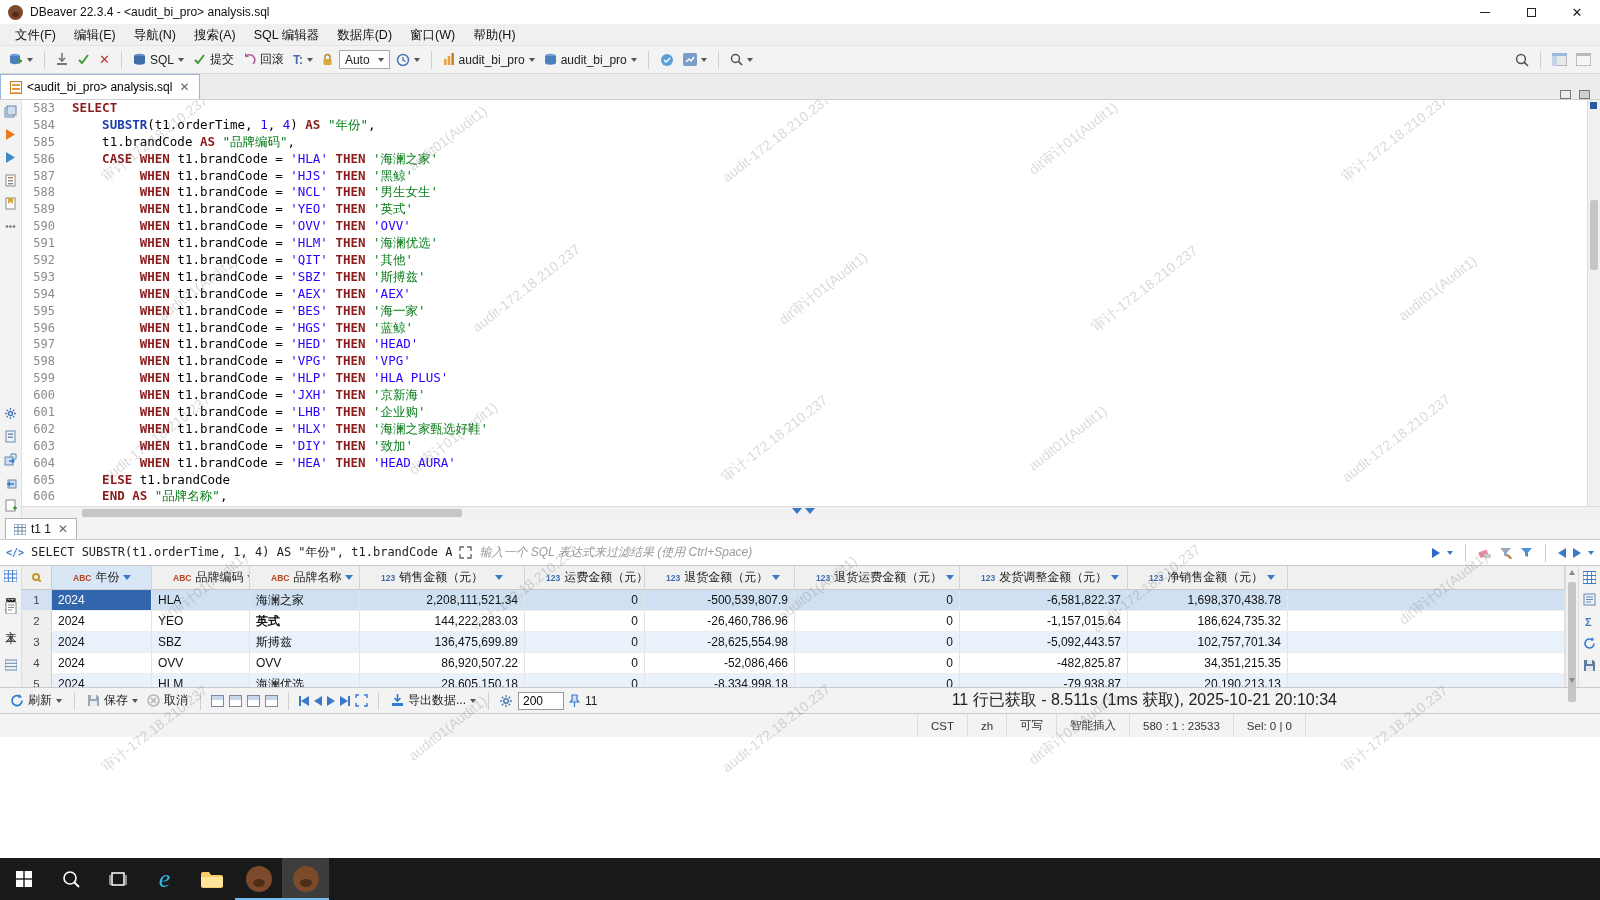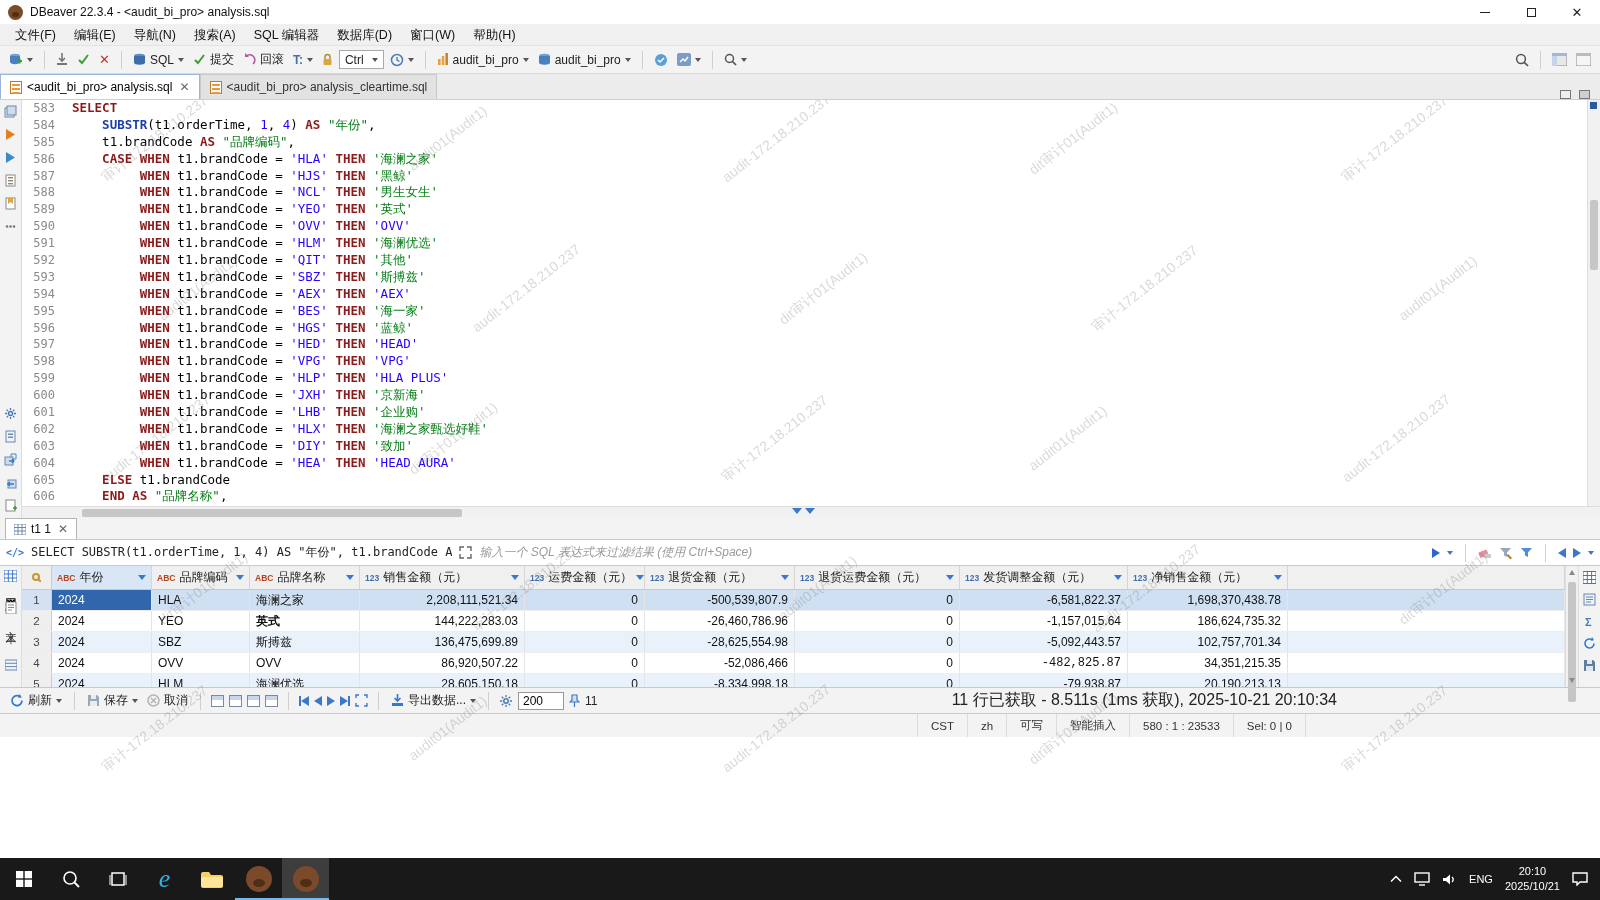--- a/index.html
+++ b/index.html
@@ -72,21 +72,21 @@
 .arrow-l{width:0;height:0;border-top:5px solid transparent;border-bottom:5px solid transparent;border-right:8px solid #3c78c8}
 .arrow-r{width:0;height:0;border-top:5px solid transparent;border-bottom:5px solid transparent;border-left:8px solid #3c78c8}
 .vbar{width:2px;height:10px;background:#3c78c8}
 
 .results-row{flex:1;display:flex;min-height:0}
 .side-strip{width:22px;background:#f3f3f3;border-right:1px solid #ddd;display:flex;flex-direction:column;align-items:center;padding:4px 0;gap:8px;flex:none}
 .vtab{writing-mode:vertical-rl;font-size:11px;color:#333;letter-spacing:2px}
 .vtab.active{color:#000;font-weight:bold}
 .grid-area{flex:1;display:flex;flex-direction:column;min-width:0;background:#fff;position:relative}
 .grid-header{height:24px;display:flex;background:#f0f0f0;border-bottom:1px solid #c9c9c9;flex:none}
-.hcell{display:flex;align-items:center;gap:4px;padding:0 5px;border-right:1px solid #d5d5d5;font-size:12px;color:#222;white-space:nowrap;overflow:hidden}
+.hcell{display:flex;align-items:center;gap:4px;padding:0 21px;border-right:1px solid #d5d5d5;font-size:12px;color:#222;white-space:nowrap;overflow:hidden}
 .hcell.selcol{background:#d8e6f6}
 .badge{font-size:8.5px;font-weight:bold;flex:none}
 .badge.abc{color:#b5451f}
 .badge.n123{color:#3f6fae}
 .hdr-caret{margin-left:auto;width:0;height:0;border-left:4px solid transparent;border-right:4px solid transparent;border-top:5px solid #3c78c8;flex:none}
 .grid-body{flex:1;overflow:hidden;position:relative}
 .grow{display:flex;height:21px;border-bottom:1px solid #ededed}
 .gcell{padding:0 6px;border-right:1px solid #e4e4e4;font-size:12px;display:flex;align-items:center;white-space:nowrap;overflow:hidden;background:#fff}
 .grow.alt .gcell{background:#e9f1fb}
 .grow.selrow .gcell{background:#cfe0f3}
@@ -210,21 +210,21 @@
       <span class="tb-label" style="font-weight:bold;color:#4a6da8">T:</span>
       <span class="caret"></span>
     </div>
     <div class="tb-btn">
       <svg width="11" height="13">
           <path d="M3 6V4a2.5 2.5 0 0 1 5 0v2" stroke="#b78a2c" stroke-width="1.5" fill="none"></path>
           <rect x="1.5" y="6" width="8" height="6" rx="1" fill="#d8a73e"></rect>
         </svg>
     </div>
     <div class="combo">
-      <span class="tb-label">Ctrl</span>
+      <span class="tb-label">Auto</span>
       <span class="caret"></span>
     </div>
     <div class="tb-btn">
       <svg width="14" height="14">
           <circle cx="7" cy="7" r="5.5" stroke="#4a7ab5" stroke-width="1.5" fill="none"></circle>
           <path d="M7 4v3l2.5 1.5" stroke="#4a7ab5" stroke-width="1.4" fill="none"></path>
         </svg>
       <span class="caret"></span>
     </div>
     <div class="tb-sep"></div>
@@ -288,24 +288,20 @@
           <rect x="0" y="0" width="15" height="3" fill="#bbb"></rect>
         </svg>
       </div>
   </div>
 
   <div class="tabbar">
     <div class="etab active">
       <span class="sqlfile-icon"></span>
       <span>&lt;audit_bi_pro&gt; analysis.sql</span>
       <span class="tab-close">✕</span>
-    </div>
-    <div class="etab">
-      <span class="sqlfile-icon"></span>
-      <span>&lt;audit_bi_pro&gt; analysis_cleartime.sql</span>
     </div>
     <div class="view-btns">
       <span class="vb"></span>
       <span class="vb fill"></span>
     </div>
   </div>
 
   <div class="editor-row">
     <div class="left-strip">
       <svg class="si" viewBox="0 0 13 13">
@@ -555,21 +551,21 @@
           </div>
           <div class="grow">
             <div class="rownum">4</div>
             <div class="gcell" style="width: 100px; flex: 0 0 auto;">2024</div>
             <div class="gcell" style="width: 98px; flex: 0 0 auto;">OVV</div>
             <div class="gcell" style="width: 110px; flex: 0 0 auto;">OVV</div>
             <div class="gcell num" style="width: 165px; flex: 0 0 auto;">86,920,507.22</div>
             <div class="gcell num" style="width: 120px; flex: 0 0 auto;">0</div>
             <div class="gcell num" style="width: 150px; flex: 0 0 auto;">-52,086,466</div>
             <div class="gcell num" style="width: 165px; flex: 0 0 auto;">0</div>
-            <div class="gcell num" style="width: 168px; flex: 0 0 auto; font-family: Liberation Mono, monospace;">-482,825.87</div>
+            <div class="gcell num" style="width: 168px; flex: 0 0 auto;">-482,825.87</div>
             <div class="gcell num" style="width: 160px; flex: 0 0 auto; text-align: right;">34,351,215.35</div>
             <div class="gcell" style="flex: 1 1 0%;"></div>
           </div>
           <div class="grow alt">
             <div class="rownum">5</div>
             <div class="gcell" style="width: 100px; flex: 0 0 auto;">2024</div>
             <div class="gcell" style="width: 98px; flex: 0 0 auto;">HLM</div>
             <div class="gcell" style="width: 110px; flex: 0 0 auto;">海澜优选</div>
             <div class="gcell num" style="width: 165px; flex: 0 0 auto;">28,605,150.18</div>
             <div class="gcell num" style="width: 120px; flex: 0 0 auto;">0</div>
@@ -724,41 +720,20 @@
           <path d="M1 4a2 2 0 0 1 2-2h6l2 3h10a2 2 0 0 1 2 2v9a2 2 0 0 1-2 2H3a2 2 0 0 1-2-2z" fill="#f8cf66"></path>
           <path d="M1 7h22v8a2 2 0 0 1-2 2H3a2 2 0 0 1-2-2z" fill="#ffe49a"></path>
         </svg>
     </div>
     <div class="tb-tile open">
         <span class="beaver"></span>
       </div>
     <div class="tb-tile active">
         <span class="beaver"></span>
       </div>
-    <div class="tray">
-      <svg width="12" height="8">
-          <path d="M1 6.5L6 1.5 11 6.5" stroke="#fff" stroke-width="1.5" fill="none"></path>
-        </svg>
-      <svg width="16" height="14">
-          <rect x="1" y="1" width="14" height="9" fill="none" stroke="#fff" stroke-width="1.4"></rect>
-          <path d="M5 13h6" stroke="#fff" stroke-width="1.4"></path>
-        </svg>
-      <svg width="15" height="13">
-          <path d="M1 5h3l4-3.5v10L4 8H1z" fill="#fff"></path>
-          <path d="M10 4c1.5 1.5 1.5 3.5 0 5" stroke="#fff" fill="none" stroke-width="1.3"></path>
-        </svg>
-      <span class="tray-txt">ENG</span>
-      <div class="clock">
-        <div>20:10</div>
-        <div>2025/10/21</div>
-      </div>
-      <svg width="16" height="14">
-          <path d="M1 1h14v9H8l-3 3v-3H1z" fill="none" stroke="#fff" stroke-width="1.4"></path>
-        </svg>
-    </div>
   </div>
 
   <div class="wm-layer" id="wm-layer">
       <div class="wm" style="left: 90px; top: 30px;">审计-172.18.210.237</div>
       <div class="wm" style="left: 400px; top: 30px;">audit01(Audit1)</div>
       <div class="wm" style="left: 710px; top: 30px;">audit-172.18.210.237</div>
       <div class="wm" style="left: 1020px; top: 30px;">dit审计01(Audit1)</div>
       <div class="wm" style="left: 1330px; top: 30px;">审计-172.18.210.237</div>
       <div class="wm" style="left: 150px; top: 180px;">audit01(Audit1)</div>
       <div class="wm" style="left: 460px; top: 180px;">audit-172.18.210.237</div>

